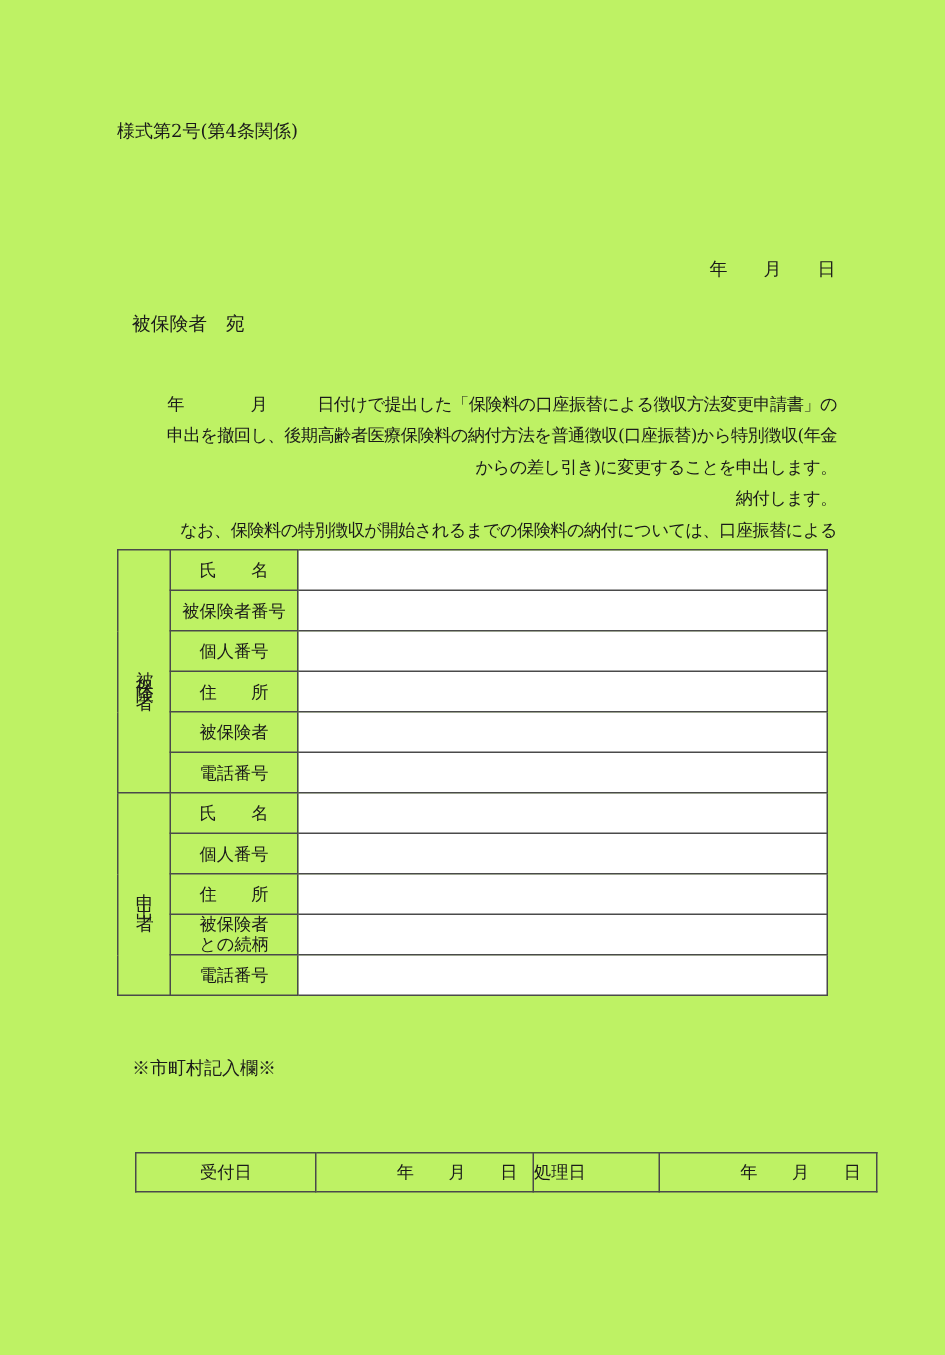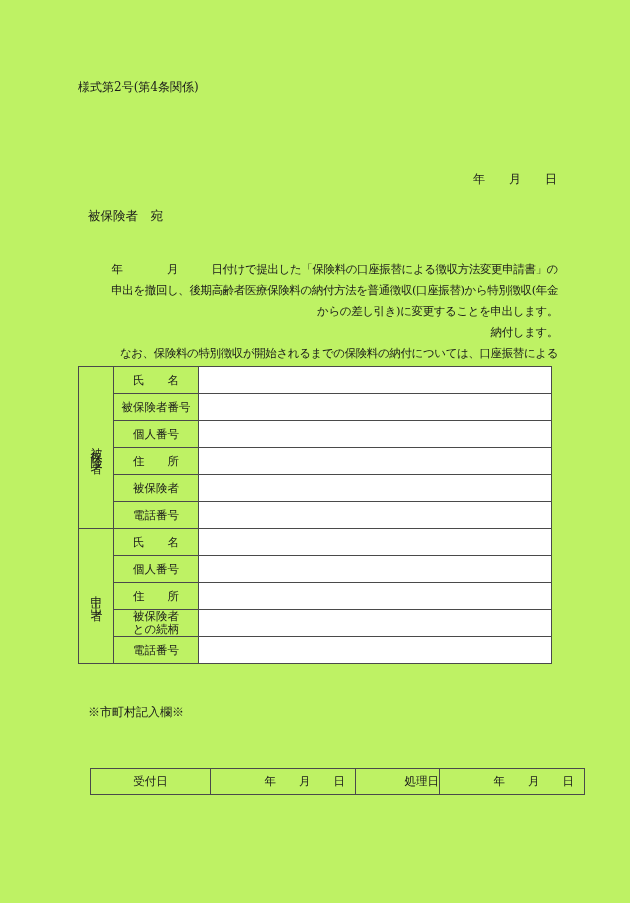--- a/index.html
+++ b/index.html
@@ -39,21 +39,21 @@
     margin-left:36px;
   }
   .main-table td.lbl.two-line { line-height:13px; font-size:11.5px; }
   .main-table td.val { background:#ffffff; }
 
   .municipal-label { left:88px; top:704px; font-size:12px; }
   .bottom-table { position:absolute; left:90px; top:768px; width:474px; }
   .bottom-table td { height:25px; vertical-align:middle; }
   .bt-c1 { width:119px; text-align:center; }
   .bt-c2 { width:134px; text-align:right; padding-right:10px; }
-  .bt-c3 { width:83px;  text-align:right;font-family:Liberation Serif, serif; }
+  .bt-c3 { width:83px;  text-align:left;font-family:Liberation Serif, serif; }
   .bt-c4 { width:134px; text-align:right; padding-right:10px; }
 </style>
 </head>
 <body>
 
 <div class="page">
 
   <div class="abs form-number">様式第2号(第4条関係)</div>
 
 

